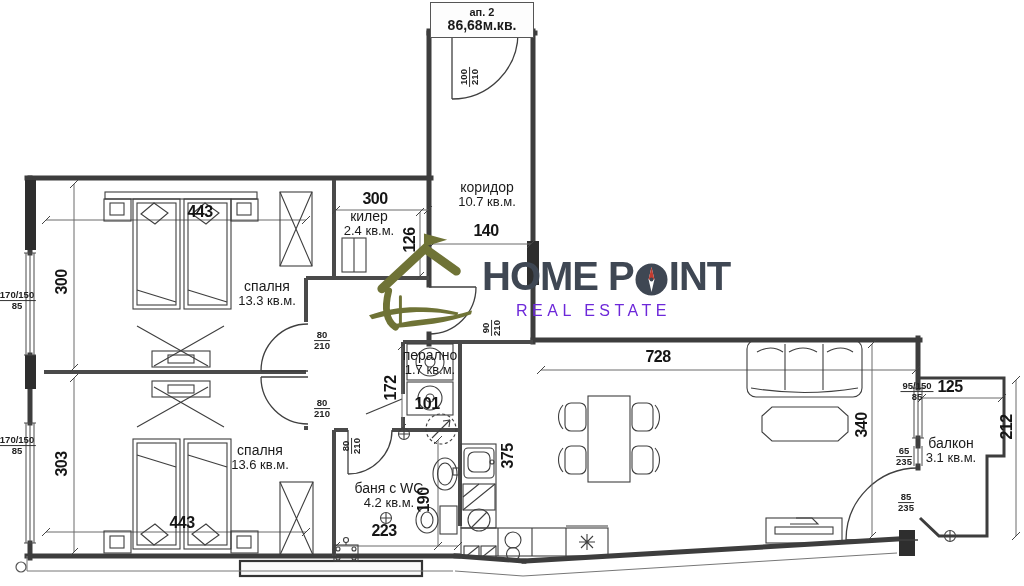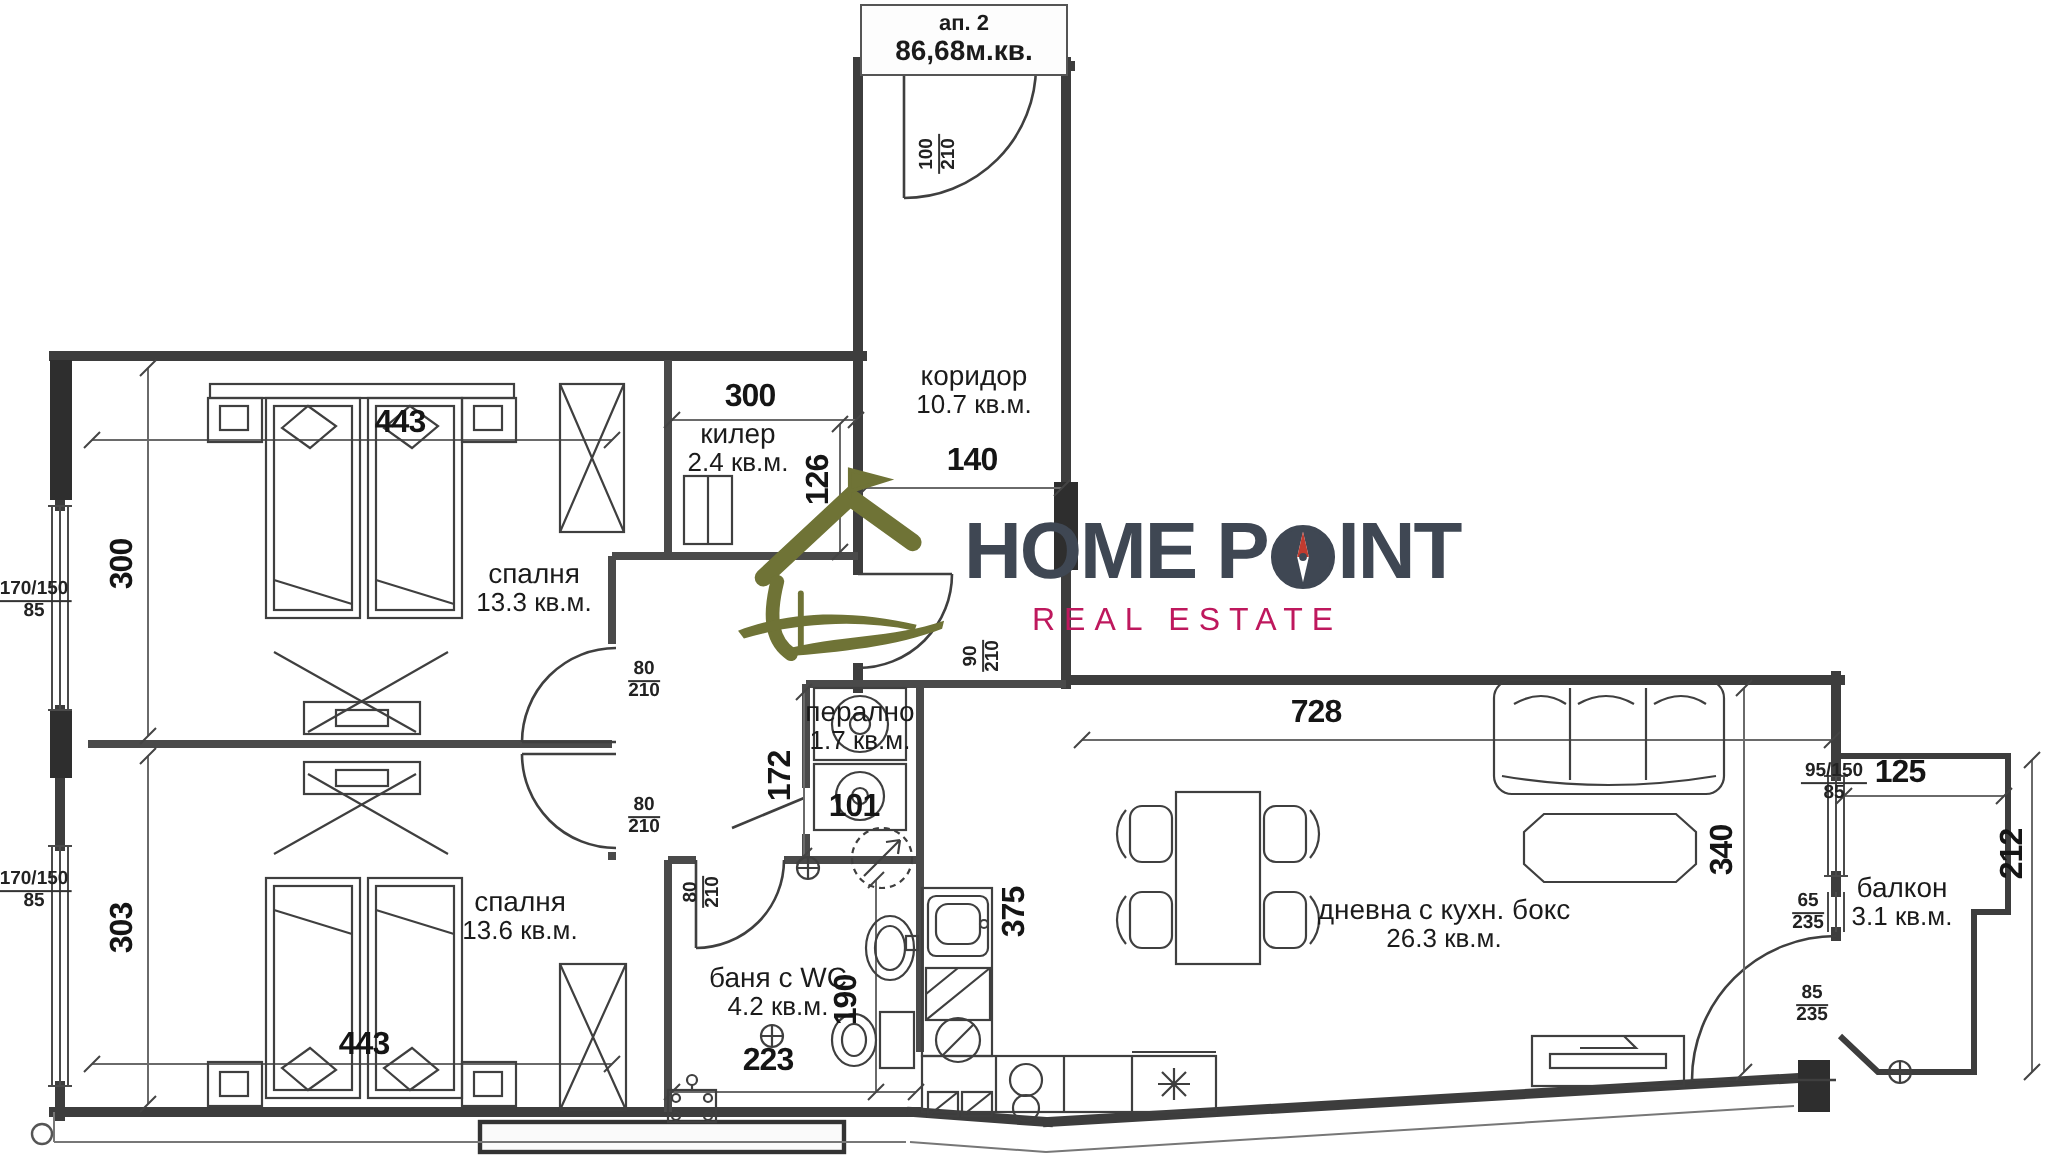--- a/index.html
+++ b/index.html
@@ -17,21 +17,21 @@
   .titlebox{position:absolute;left:430px;top:2px;width:102px;height:34px;border:1.5px solid #555;
             background:#fdfdfd;display:flex;flex-direction:column;align-items:center;justify-content:center;}
   .titlebox .t1{font-size:11px;font-weight:700;line-height:1.1;}
   .titlebox .t2{font-size:14px;font-weight:700;line-height:1.1;text-align:right;}
   .logo{position:absolute;left:368px;top:228px;width:310px;height:100px;}
   .logo .house{position:absolute;left:0;top:0;}
   .brand{position:absolute;left:102px;top:26px;font-size:40px;font-weight:800;color:#3f4753;
          letter-spacing:-1px;white-space:nowrap;display:flex;align-items:center;margin-left:12px;}
   .brand .compass{display:inline-block;width:33px;height:33px;margin:0 1px;}
   .tagline{position:absolute;left:148px;top:74px;width:150px;font-size:16px;font-weight:500;
-           letter-spacing:4.5px;color:#be185d;white-space:nowrap;}
+           letter-spacing:4.5px;color:#6d28d9;white-space:nowrap;}
 </style>
 </head>
 <body>
 
 <div id="stage">
 
   <svg class="plan" width="1024" height="586" viewBox="0 0 1024 586">
 
     <g stroke="#3d3d3d" stroke-width="5" fill="none" stroke-linecap="square">
       <path d="M429,33 H451"></path>
@@ -277,24 +277,20 @@
     <div class="rarea">10.7 кв.м.</div>
   </div>
   <div class="lbl room" style="left:430px;top:363px">
     <div class="rname">перално</div>
     <div class="rarea">1.7 кв.м.</div>
   </div>
   <div class="lbl room" style="left:389px;top:496px">
     <div class="rname">баня с WC</div>
     <div class="rarea">4.2 кв.м.</div>
   </div>
-  <div class="lbl room" style="left:722px;top:462px">
-    <div class="rname">дневна с кухн. бокс</div>
-    <div class="rarea">26.3 кв.м.</div>
-  </div>
   <div class="lbl room" style="left:951px;top:451px">
     <div class="rname">балкон</div>
     <div class="rarea">3.1 кв.м.</div>
   </div>
 
   <div class="lbl dim" style="left:200px;top:212px">443</div>
   <div class="lbl dim" style="left:182px;top:523px">443</div>
   <div class="lbl dim vert" style="left:62px;top:282px">300</div>
   <div class="lbl dim vert" style="left:62px;top:464px">303</div>
   <div class="lbl dim" style="left:375px;top:199px">300</div>

